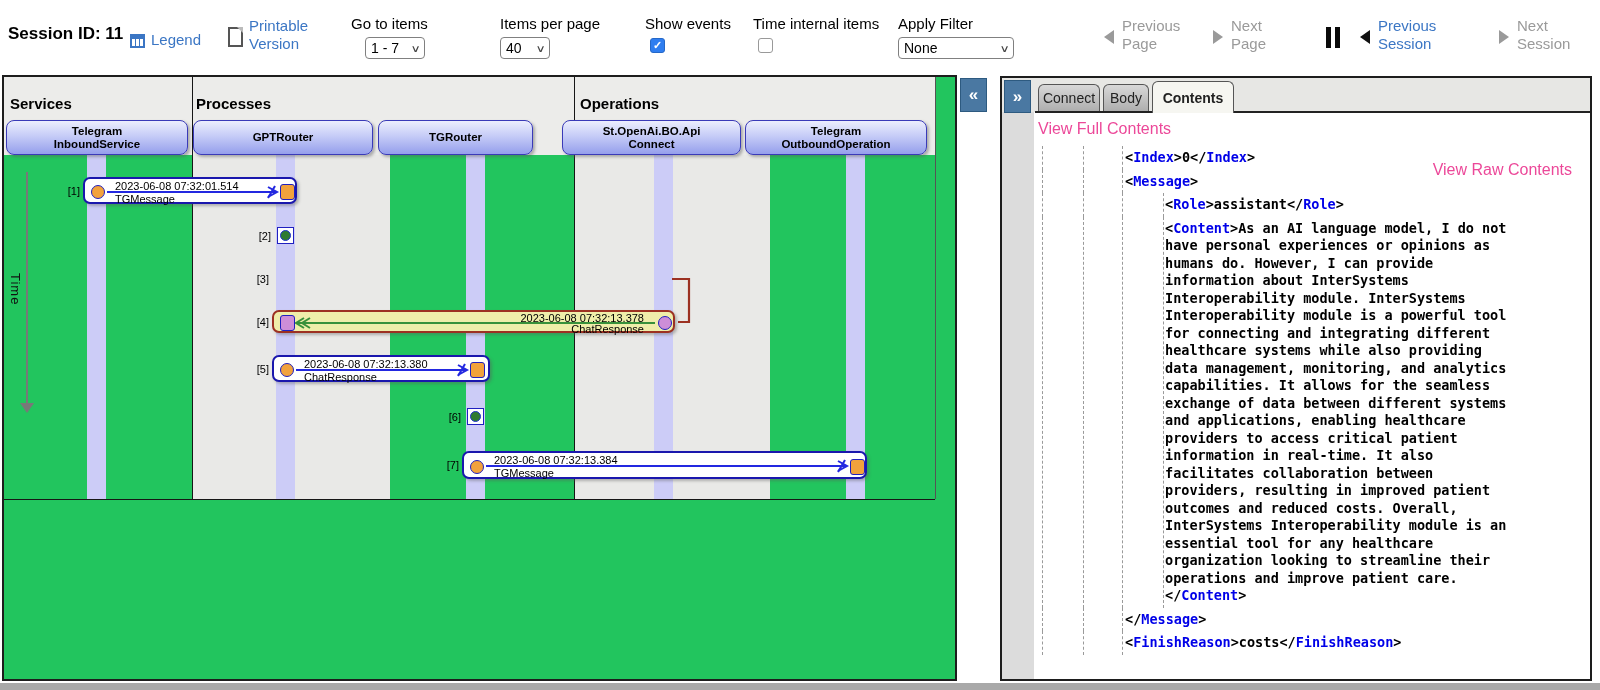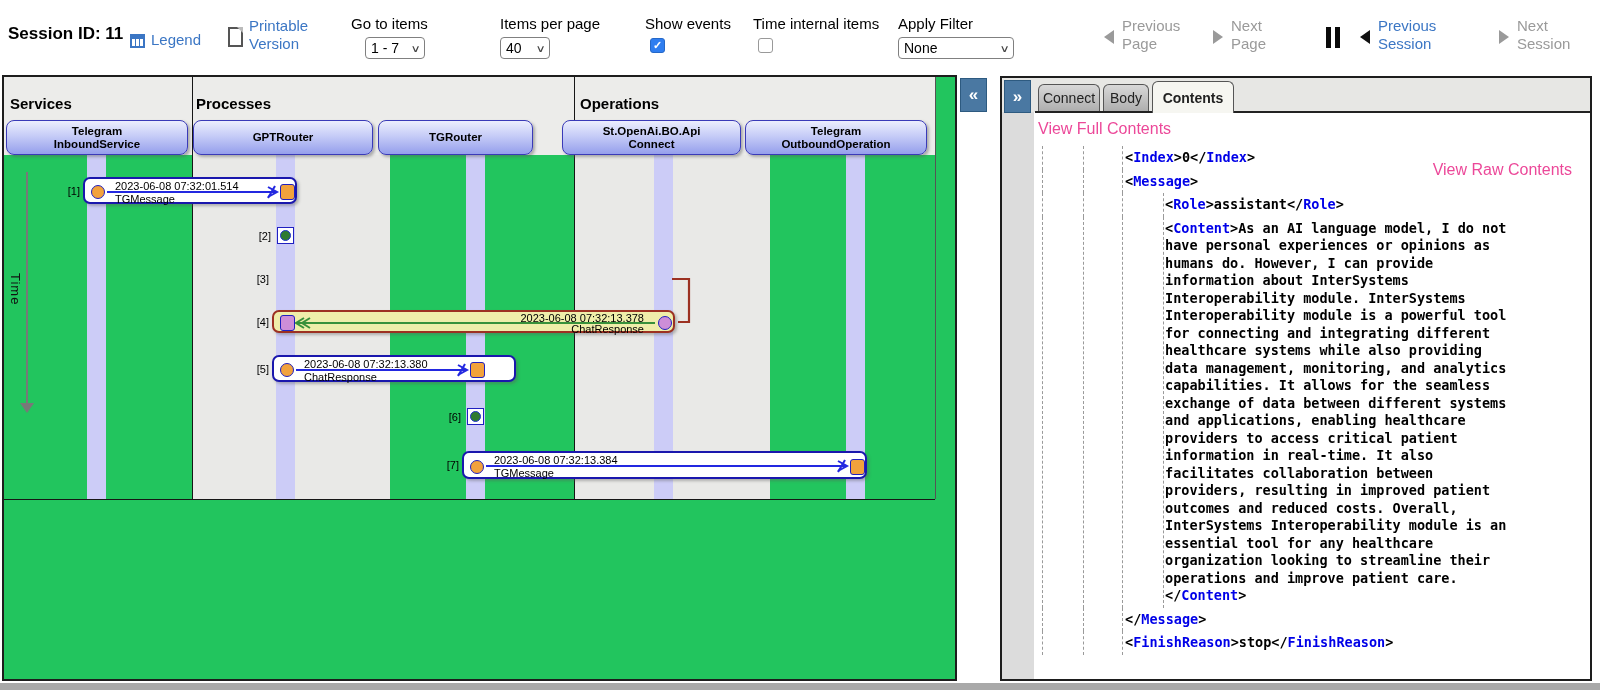--- a/index.html
+++ b/index.html
@@ -221,21 +221,21 @@
             <line x1="22" y1="11" x2="381" y2="11" stroke="#38913b" stroke-width="2"></line>
             <path d="M30,6 L22,11 L30,16" fill="none" stroke="#38913b" stroke-width="2"></path>
             <path d="M36,6 L28,11 L36,16" fill="none" stroke="#38913b" stroke-width="2"></path>
           </svg>
           <div class="ep s purple" style="left: 5.5px; top: 3px;"></div>
           <div class="ep c purple" style="left: 384px; top: 4px;"></div>
           <div class="mtime" style="right: 29px; top: 0px;">2023-06-08 07:32:13.378</div>
           <div class="mname" style="right: 29px; top: 11px;">ChatResponse</div>
         </div>
         <div class="mnum" style="left: 241px; top: 238.5px;">[4]</div>
-        <div class="msg" style="left: 268px; top: 278px; width: 244px; height: 27px;">
+        <div class="msg" style="left: 268px; top: 278px; width: 218px; height: 27px;">
           <svg class="arr" width="215" height="27">
             <line x1="22" y1="13" x2="193" y2="13" stroke="#2328e0" stroke-width="2"></line>
             <path d="M184,8 L193,13 L184,18" fill="none" stroke="#2328e0" stroke-width="2"></path>
             <line x1="191" y1="7" x2="184" y2="19" stroke="#2328e0" stroke-width="2"></line>
           </svg>
           <div class="ep c orange" style="left: 6px; top: 6px;"></div>
           <div class="ep s orange" style="left: 195.5px; top: 5px;"></div>
           <div class="mtime" style="left: 30px; top: 1px;">2023-06-08 07:32:13.380</div>
           <div class="mname" style="left: 30px; top: 14px;">ChatResponse</div>
         </div>
@@ -269,21 +269,21 @@
     <div id="tabs"></div>
     <div class="rcontent">
       <div class="viewlink" style="left:3px;">View Full Contents</div>
       <div class="viewlink" style="right:18px;margin-top:41px;">View Raw Contents</div>
       <div id="xml">
           <div class="xline"><i class="g" style="left: 3px;"></i><i class="g" style="left: 44px;"></i><i class="g" style="left: 83px;"></i><span class="xb">&lt;</span><span class="xt">Index</span><span class="xb">&gt;</span><span class="xv">0</span><span class="xb">&lt;/</span><span class="xt">Index</span><span class="xb">&gt;</span></div>
           <div class="xline"><i class="g" style="left: 3px;"></i><i class="g" style="left: 44px;"></i><i class="g" style="left: 83px;"></i><span class="xb">&lt;</span><span class="xt">Message</span><span class="xb">&gt;</span></div>
           <div class="xline inner"><i class="g" style="left: 3px;"></i><i class="g" style="left: 44px;"></i><i class="g" style="left: 83px;"></i><i class="g" style="left: 124px;"></i><span class="xb">&lt;</span><span class="xt">Role</span><span class="xb">&gt;</span><span class="xv">assistant</span><span class="xb">&lt;/</span><span class="xt">Role</span><span class="xb">&gt;</span></div>
           <div class="xline inner"><i class="g" style="left: 3px;"></i><i class="g" style="left: 44px;"></i><i class="g" style="left: 83px;"></i><i class="g" style="left: 124px;"></i><span class="xb">&lt;</span><span class="xt">Content</span><span class="xb">&gt;</span><span class="xv">As an AI language model, I do not have personal experiences or opinions as humans do. However, I can provide information about InterSystems Interoperability module. InterSystems Interoperability module is a powerful tool for connecting and integrating different healthcare systems while also providing data management, monitoring, and analytics capabilities. It allows for the seamless exchange of data between different systems and applications, enabling healthcare providers to access critical patient information in real-time. It also facilitates collaboration between providers, resulting in improved patient outcomes and reduced costs. Overall, InterSystems Interoperability module is an essential tool for any healthcare organization looking to streamline their operations and improve patient care.</span><br><span class="xb">&lt;/</span><span class="xt">Content</span><span class="xb">&gt;</span></div>
           <div class="xline"><i class="g" style="left: 3px;"></i><i class="g" style="left: 44px;"></i><i class="g" style="left: 83px;"></i><span class="xb">&lt;/</span><span class="xt">Message</span><span class="xb">&gt;</span></div>
-          <div class="xline"><i class="g" style="left: 3px;"></i><i class="g" style="left: 44px;"></i><i class="g" style="left: 83px;"></i><span class="xb">&lt;</span><span class="xt">FinishReason</span><span class="xb">&gt;</span><span class="xv">stop</span><span class="xb">&lt;/</span><span class="xt">FinishReason</span><span class="xb">&gt;</span></div>
+          <div class="xline"><i class="g" style="left: 3px;"></i><i class="g" style="left: 44px;"></i><i class="g" style="left: 83px;"></i><span class="xb">&lt;</span><span class="xt">FinishReason</span><span class="xb">&gt;</span><span class="xv">costs</span><span class="xb">&lt;/</span><span class="xt">FinishReason</span><span class="xb">&gt;</span></div>
         </div>
     </div>
   <div class="tab" style="left: 36px; width: 62px; position: absolute;">Connect</div>
       <div class="tab" style="left: 101px; width: 46px; position: absolute;">Body</div>
       <div class="tab active" style="left: 150px; width: 82px; position: absolute;">Contents</div>
     </div>
 
   <div id="bottomStrip"></div>
 </div>
 

